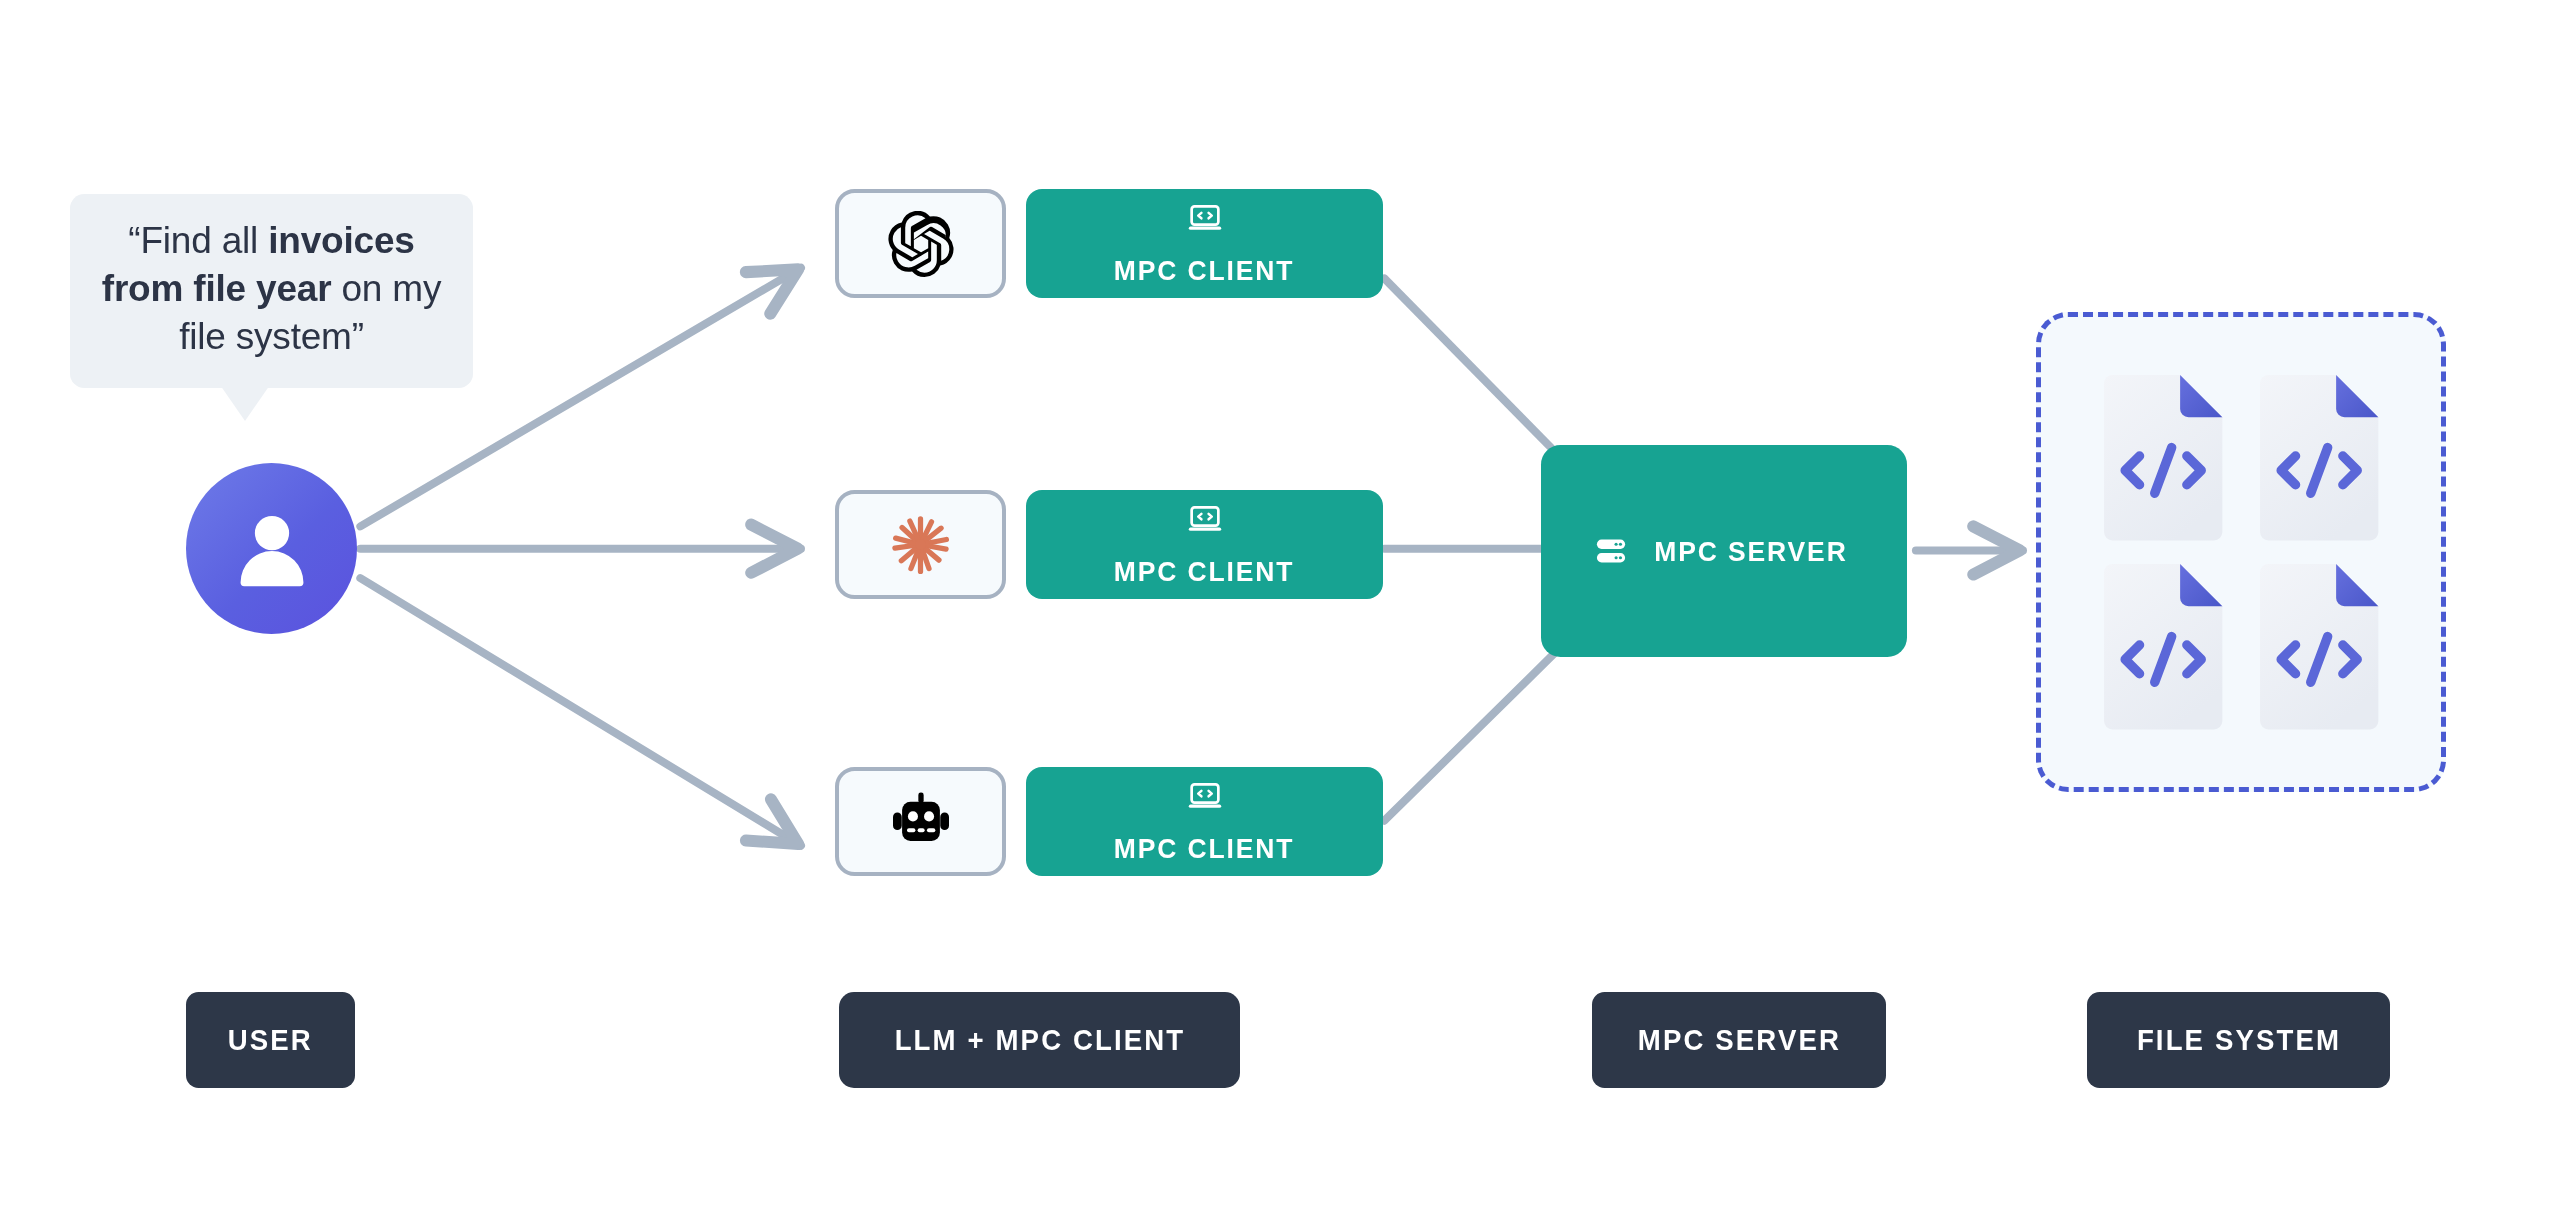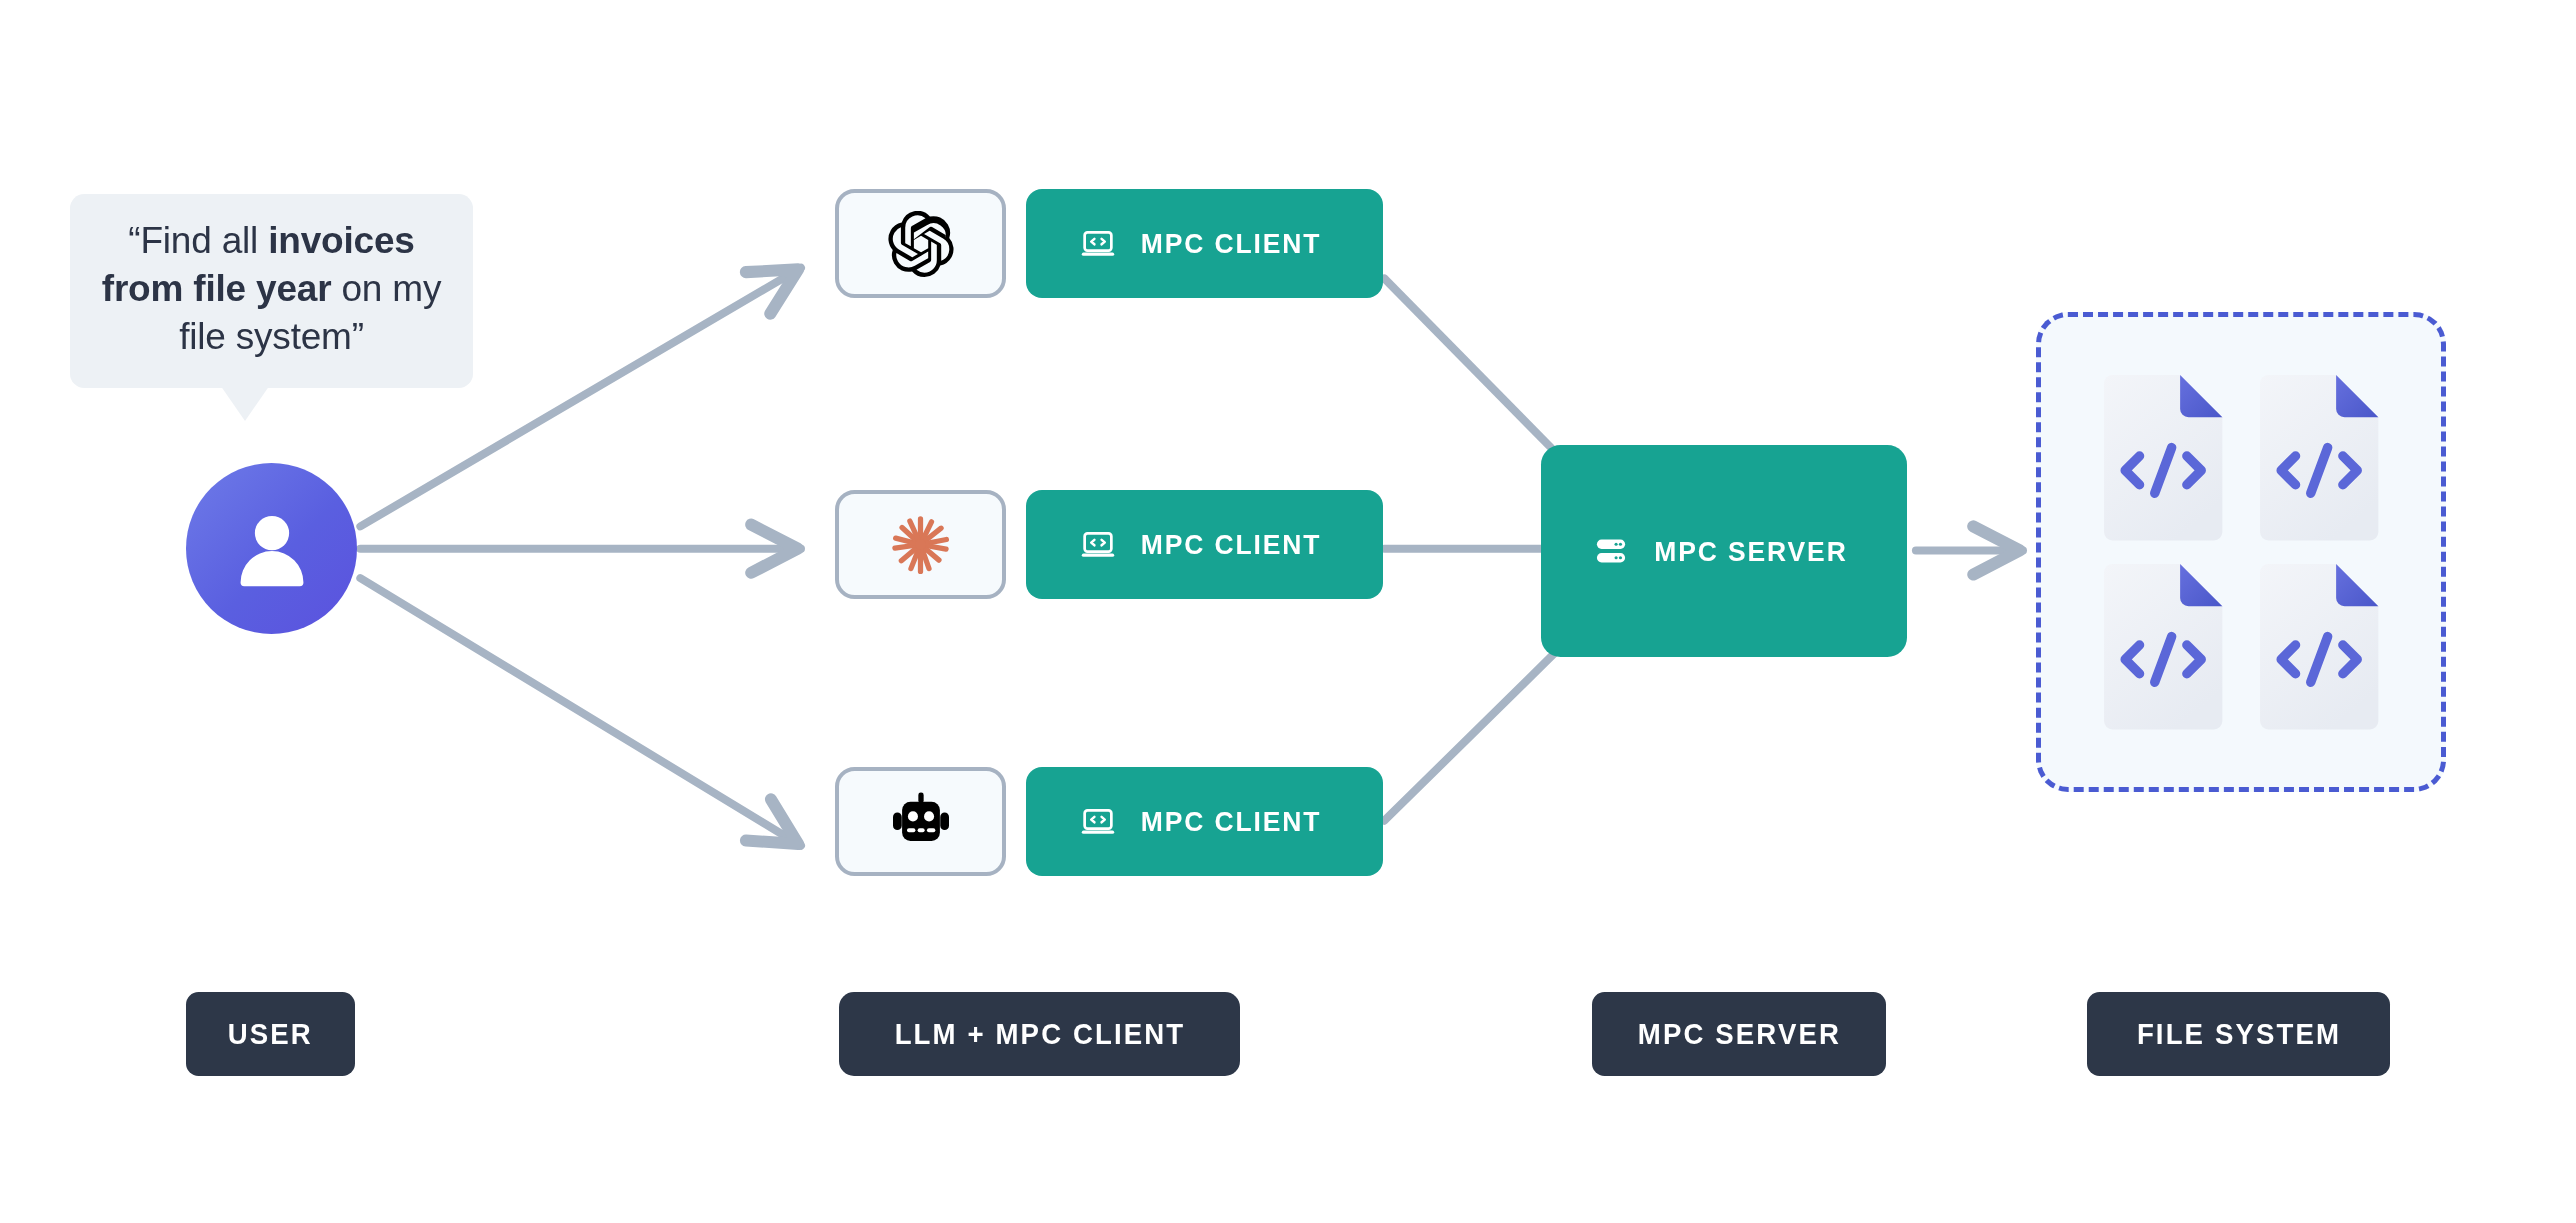--- a/index.html
+++ b/index.html
@@ -86,20 +86,21 @@
   .client-box {
     position: absolute;
     width: 357px;
     height: 109px;
     background: #17A392;
     border-radius: 16px;
     display: flex;
     align-items: center;
     justify-content: center;
     gap: 18px;
+    flex-direction: column;
   }
   .client-box.r1 { left: 1026px; top: 189px; }
   .client-box.r2 { left: 1026px; top: 490px; }
   .client-box.r3 { left: 1026px; top: 767px; }
   .client-label {
     color: #ffffff;
     font-size: 28.5px;
     font-weight: 700;
     letter-spacing: 2px;
     white-space: nowrap;
@@ -148,21 +149,21 @@
     display: grid;
     grid-template-columns: repeat(2, 136px);
     grid-template-rows: repeat(2, 169px);
     gap: 19.6px 19.6px;
   }
   .file-doc { width: 136px; height: 169px; }
 
   
   .legend {
     position: absolute;
-    height: 84px;
+    height: 96px;
     background: #2D3748;
     border-radius: 12.5px;
     display: flex;
     align-items: center;
     justify-content: center;
     padding: 0 32px;
   }
   .legend span {
     color: #ffffff;
     font-size: 30px;

